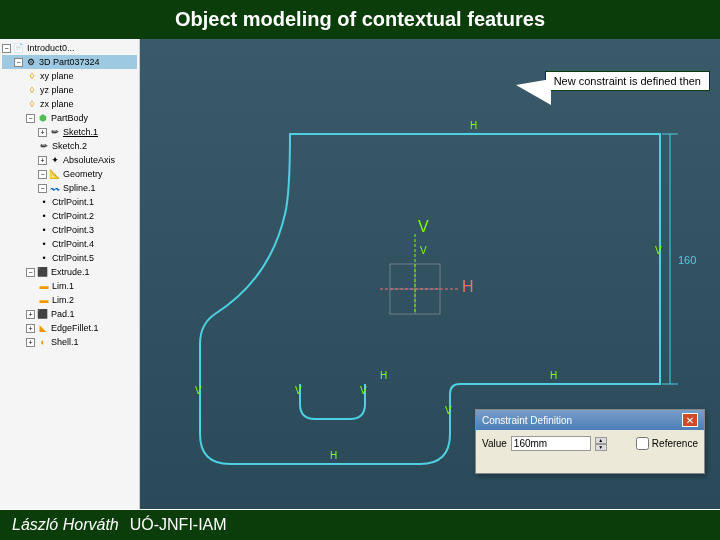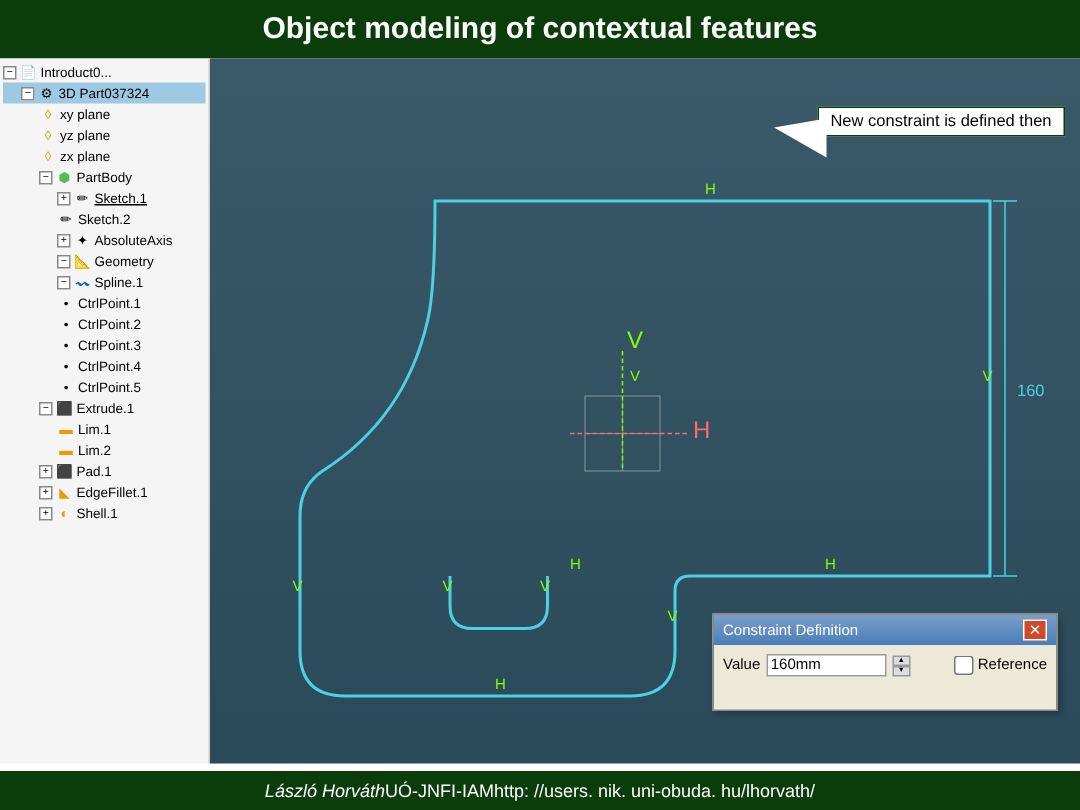--- a/index.html
+++ b/index.html
@@ -35,21 +35,21 @@
 
   .dialog { position: absolute; right: 15px; bottom: 35px; width: 230px; background: #ece9d8; border: 1px solid #888; font-size: 10px; box-shadow: 2px 2px 5px rgba(0,0,0,0.3); z-index: 20; }
   .dialog-title { background: linear-gradient(#7a9ec9, #4a7eb9); color: #fff; padding: 3px 6px; display: flex; justify-content: space-between; align-items: center; }
   .dialog-body { padding: 6px; }
   .dialog-row { display: flex; align-items: center; gap: 4px; margin-bottom: 16px; }
   .dialog-row input[type=text] { width: 80px; font-size: 10px; padding: 1px 2px; border: 1px solid #999; }
   .dialog-check { display: flex; align-items: center; gap: 3px; }
   .spin { width: 12px; display:flex; flex-direction:column; }
   .spin div { height:7px; background:#ddd; border:1px solid #999; font-size:5px; text-align:center; line-height:5px; }
 
-  .footer { position: absolute; bottom: 0; left: 0; right: 0; background: #0a3d0a; color: #fff; font-size: 12px; padding: 6px 12px; display: flex; justify-content: center; font-style: italic; }
+  .footer { position: absolute; bottom: 0; left: 0; right: 0; background: #0a3d0a; color: #fff; font-size: 16px; padding: 6px 12px; display: flex; justify-content: flex-start; font-style: italic; gap: 11px; }
   .footer span:nth-child(2){ font-style: normal; }
   .footer span:nth-child(3){ font-style: normal; }
 
   .close-x { width: 16px; height: 14px; background: #d04a2a; color: #fff; text-align: center; line-height: 14px; font-size: 10px; border: 1px solid #fff; }
 </style>
 </head>
 <body>
 
 <div class="title-bar">Object modeling of contextual features</div>
 
@@ -219,14 +219,13 @@
         </div>
       </div>
     </div>
 
   </div>
 </div>
 
 <div class="footer">
   <span>László Horváth</span>
   <span>UÓ-JNFI-IAM</span>
-  <span>http: //users. nik. uni-obuda. hu/lhorvath/</span>
 </div>
 
 </body></html>

